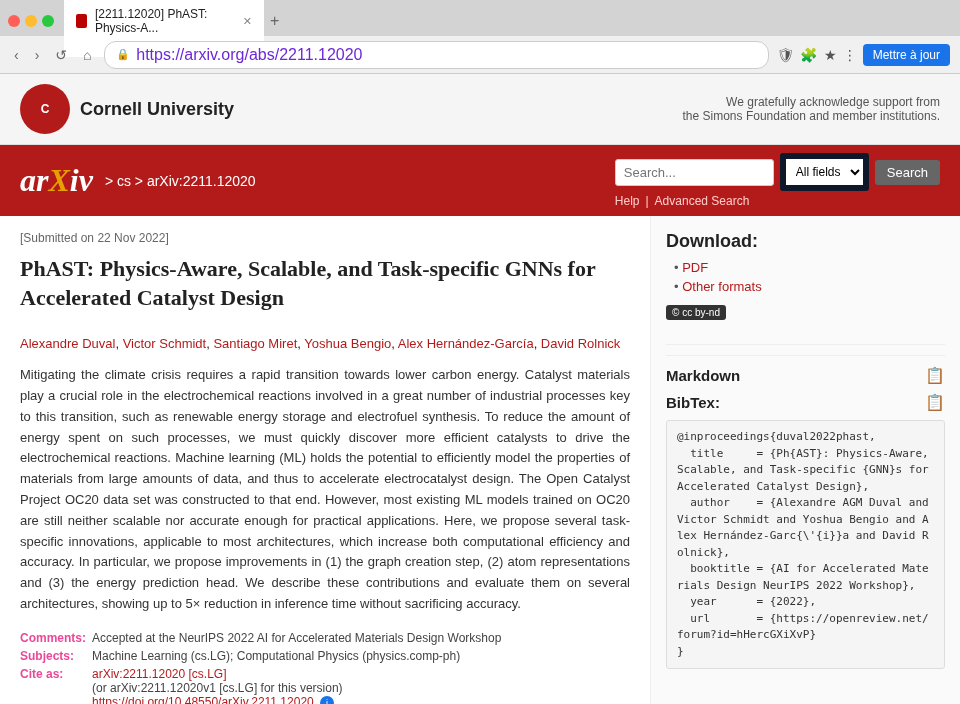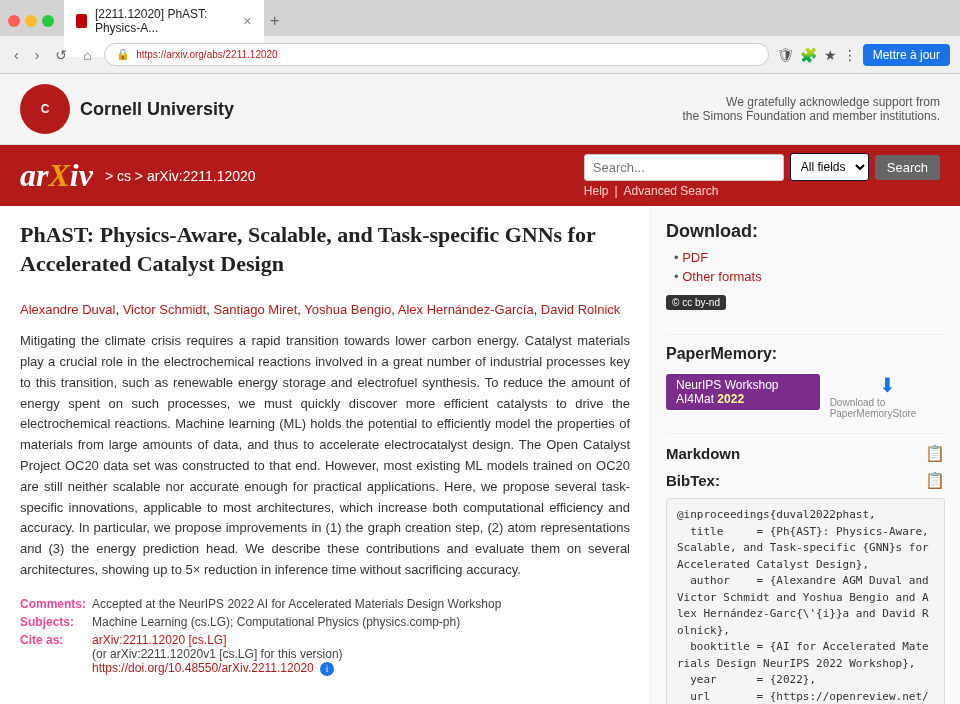--- a/index.html
+++ b/index.html
@@ -14,43 +14,43 @@
     .dot-red { background: #ff5f57; }
     .dot-yellow { background: #febc2e; }
     .dot-green { background: #28c840; }
     .tab-icon { width: 14px; height: 14px; background: #b00; border-radius: 2px; display: inline-block; }
     .tab-close { color: #888; font-size: 11px; cursor: pointer; }
     .new-tab { background: none; border: none; color: #666; font-size: 16px; margin-left: 6px; cursor: pointer; }
 
     .address-bar { background: #f0f0f0; padding: 5px 10px; display: flex; align-items: center; gap: 8px; height: 38px; border-bottom: 1px solid #ccc; }
     .nav-btn { background: none; border: none; color: #666; font-size: 14px; cursor: pointer; padding: 2px 4px; }
     .url-box { flex: 1; background: white; border: 1px solid #ccc; border-radius: 12px; padding: 4px 12px; font-size: 13px; color: #333; display: flex; align-items: center; gap: 6px; }
-    .url-text { font-size: 10px; color: #b91c1c; }
+    .url-text { font-size: 16px; color: #6d28d9; }
     .browser-actions { display: flex; gap: 6px; align-items: center; }
     .browser-action-btn { background: none; border: none; cursor: pointer; font-size: 14px; color: #555; }
     .update-btn { background: #1a73e8; color: white; border: none; border-radius: 4px; padding: 4px 10px; font-size: 12px; cursor: pointer; }
 
     
     .site { background: white; }
 
     
     .site-header { background: #f5f5f5; border-bottom: 1px solid #ddd; padding: 10px 20px; display: flex; align-items: center; justify-content: space-between; }
     .cornell-logo { display: flex; align-items: center; gap: 10px; }
     .cornell-seal { width: 50px; height: 50px; border-radius: 50%; background: #b31b1b; display: flex; align-items: center; justify-content: center; color: white; font-size: 18px; font-weight: bold; }
     .cornell-name { font-size: 18px; font-weight: bold; color: #222; }
     .simons-text { text-align: right; font-size: 12px; color: #555; max-width: 300px; }
 
     
     .arxiv-banner { background: #b31b1b; padding: 8px 20px; display: flex; align-items: center; justify-content: space-between; }
     .arxiv-logo { display: flex; align-items: center; gap: 8px; }
     .arxiv-logo-text { font-size: 32px; font-family: 'Times New Roman', serif; color: white; font-weight: bold; font-style: italic; }
     .arxiv-breadcrumb { color: white; font-size: 14px; margin-left: 4px; }
     .search-area { display: flex; align-items: center; gap: 6px; }
-    .search-input { padding: 5px 8px; border: 1px solid #ccc; border-radius: 3px; font-size: 13px; width: 200px; }
-    .field-select { padding: 5px 6px; border: 1px solid #0f172a; border-radius: 3px; font-size: 12px; background: white; }
+    .search-input { padding: 5px 8px; border: 1px solid #ccc; border-radius: 3px; font-size: 13px; width: 159px; }
+    .field-select { padding: 5px 6px; border: 6px solid #0f172a; border-radius: 3px; font-size: 12px; background: white; }
     .search-btn { background: #666; color: white; border: none; padding: 5px 12px; border-radius: 3px; font-size: 13px; cursor: pointer; }
     .search-links { color: #ffcccc; font-size: 12px; margin-top: 3px; display: flex; gap: 6px; }
     .search-links a { color: #ffcccc; text-decoration: none; }
     .search-col { display: flex; flex-direction: column; }
 
     
     .main-layout { display: flex; background: white; }
     .content-area { flex: 1; padding: 15px 20px; max-width: 660px; }
     .sidebar-area { width: 310px; padding: 15px 15px; border-left: 1px solid #eee; background: #fafafa; }
 
@@ -170,20 +170,21 @@
         <a>Help</a>
         <span>|</span>
         <a>Advanced Search</a>
       </div>
     </div>
   </div>
 
   <div class="main-layout">
 
     <div class="content-area">
+      <div class="submitted-date">[Submitted on 22 Nov 2022]</div>
 
       <h1 class="paper-title">PhAST: Physics-Aware, Scalable, and Task-specific GNNs for Accelerated Catalyst Design</h1>
 
       <div class="authors">
         <a>Alexandre Duval</a>,
         <a>Victor Schmidt</a>,
         <a>Santiago Miret</a>,
         <a>Yoshua Bengio</a>,
         <a>Alex Hernández-García</a>,
         <a>David Rolnick</a>
@@ -226,34 +227,20 @@
           <li><a>Other formats</a></li>
         </ul>
         <div class="license-badge">
           <span>©</span>
           <span>cc by-nd</span>
         </div>
       </div>
 
       <hr class="divider">
 
-      <div class="papermemory-section">
-        <h2>PaperMemory:</h2>
-        <div class="pm-actions">
-          <div>
-            <span class="neurips-badge">
-              <span>NeurIPS Workshop AI4Mat </span><span class="year">2022</span>
-            </span>
-          </div>
-          <div style="display:flex;flex-direction:column;align-items:center;">
-            <span class="download-icon-btn">⬇</span>
-            <span class="pm-store-text">Download to PaperMemoryStore</span>
-          </div>
-        </div>
-      </div>
 
       <hr class="divider">
 
       <div class="markdown-section-container">
         <div class="section-header-row">
           <span class="section-title">Markdown</span>
           <span class="copy-icon">📋</span>
         </div>
       </div>
 

